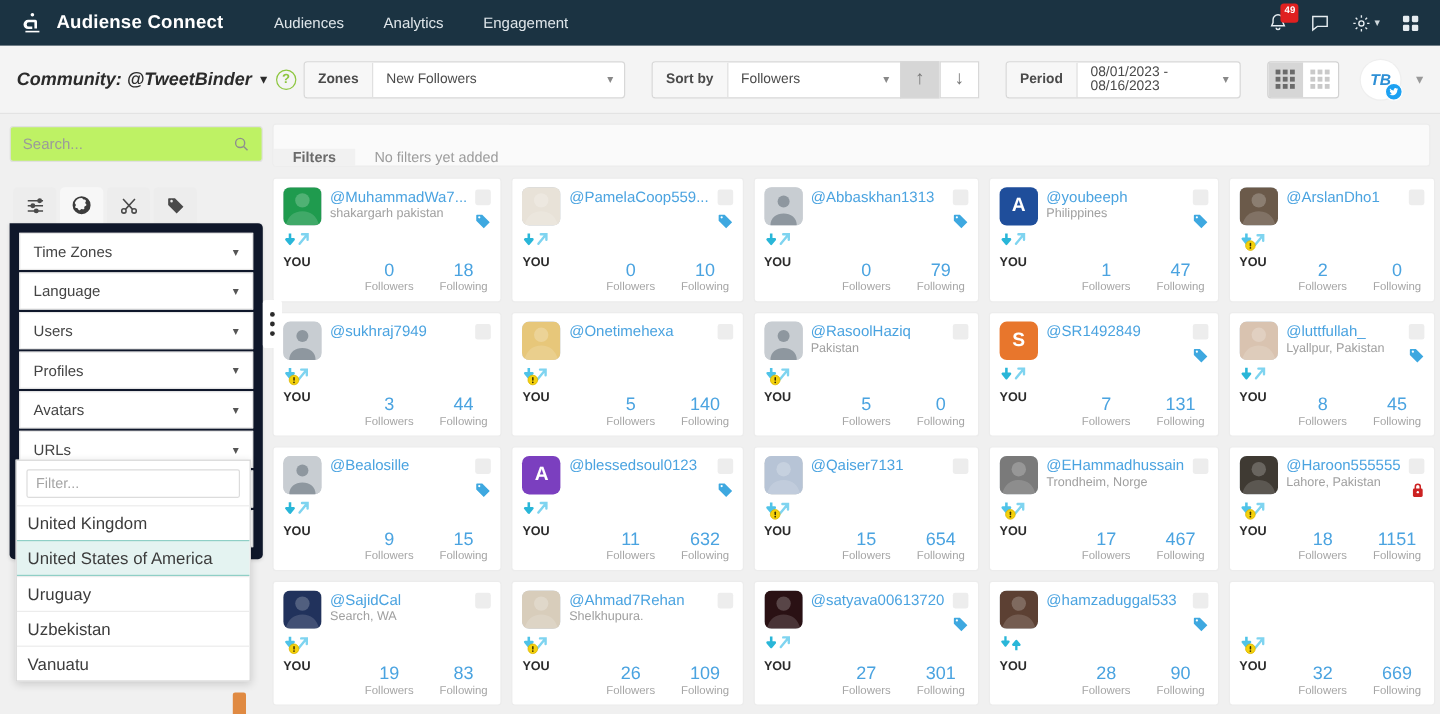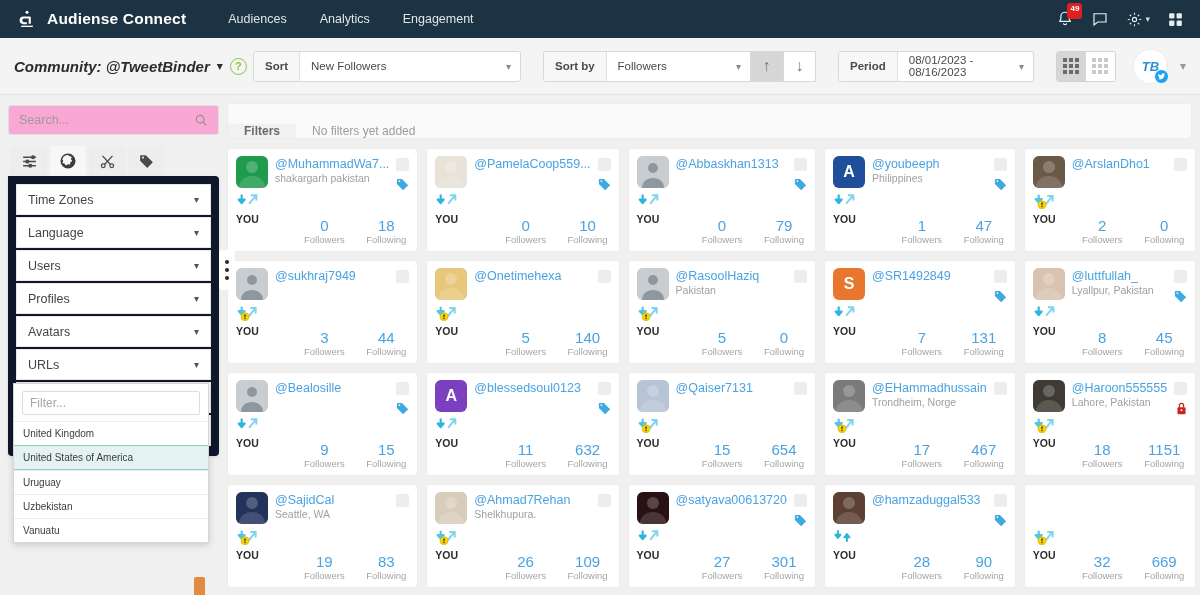--- a/index.html
+++ b/index.html
@@ -83,22 +83,22 @@
     border-radius: 50%; background: #1da1f2; border: 1.5px solid #fff;
     display: flex; align-items: center; justify-content: center;
   }
 
   
   .main { display: flex; height: 500px; }
 
   
   .sidebar { width: 227px; padding: 10px 8px 0 8px; position: relative; flex: none; }
   .search-box {
-    background: #f9a8d4; border: 1px solid #e0e0e0; border-radius: 3px; height: 30px;
-    display: flex; align-items: center; padding: 0 10px; margin-bottom: 11px;
+    background: #bef264; border: 1px solid #e0e0e0; border-radius: 3px; height: 30px;
+    display: flex; align-items: center; padding: 0 10px; margin-bottom: 21px;
   }
   .search-box input {
     border: none; outline: none; flex: 1; font-size: 12.5px; color: #555;
     font-family: "Liberation Sans", sans-serif; background: transparent;
   }
   .search-box input::placeholder { color: #9b9b9b; }
   .icon-tabs { display: flex; gap: 3px; padding-left: 3px; }
   .icon-tab {
     width: 36px; height: 30px; background: #ededed; border-radius: 4px 4px 0 0;
     display: flex; align-items: center; justify-content: center; cursor: pointer;
@@ -125,21 +125,21 @@
     border-bottom: 7px solid #fff; filter: drop-shadow(0 -1px 0 #d5d5d5);
   }
   .dd-filter { padding: 7px 8px 6px 8px; }
   .dd-filter input {
     width: 100%; height: 24px; border: 1px solid #dcdcdc; border-radius: 2px;
     padding: 0 7px; font-size: 12px; outline: none; color: #555;
     font-family: "Liberation Sans", sans-serif;
   }
   .dd-filter input::placeholder { color: #a5a5a5; }
   .dd-opt {
-    padding: 6px 9px; font-size: 10px; color: #3c3c3c; cursor: pointer;
+    padding: 6px 9px; font-size: 14px; color: #3c3c3c; cursor: pointer;
     border-top: 1px solid #ececec;
   }
   .dd-opt.selected { background: #e4f3f1; border-top: 1px solid #8fcfc6; border-bottom: 1px solid #8fcfc6; }
   .orange-btn {
     position: absolute; left: 194px; top: 482px; width: 11px; height: 44px;
     background: #e08a42; border-radius: 2px; z-index: 5;
   }
   .drag-dots {
     position: absolute; left: 219px; top: 155px; background: #fff; width: 16px;
     height: 40px; border-radius: 3px; display: flex; flex-direction: column;
@@ -236,21 +236,21 @@
 
 <div class="toolbar">
   <div class="community">
     <span class="community-label">Community: @TweetBinder</span>
     <span class="caret-dark">▾</span>
     <span class="help-circle">?</span>
   </div>
 
   <div style="display:flex;align-items:center;margin-left:auto;gap:22px;">
     <div class="tb-group" style="width:268px;">
-      <div class="tb-key">Sort</div>
+      <div class="tb-key">Zones</div>
       <div class="tb-select" style="flex:1;">
         <span>New Followers</span>
         <span class="cv">▾</span>
       </div>
     </div>
 
     <div style="display:flex;align-items:center;">
       <div class="tb-group" style="width:208px;border-radius:3px 0 0 3px;">
         <div class="tb-key">Sort by</div>
         <div class="tb-select" style="flex:1;">
@@ -905,21 +905,21 @@
           <div class="card-top">
             <div class="av" style="">
               <svg width="32" height="32" viewBox="0 0 32 32">
                 <rect width="32" height="32" fill="#21325c"></rect>
                 <circle cx="16" cy="11" r="6" fill="rgba(255,255,255,.22)"></circle>
                 <path d="M2 32c2-8 7-12 14-12s12 4 14 12z" fill="rgba(255,255,255,.15)"></path>
               </svg>
             </div>
             <div class="card-id">
               <span class="handle">@SajidCal</span>
-              <div class="loc">Seattle, WA</div>
+              <div class="loc">Search, WA</div>
             </div>
             <div class="chk"></div>
           </div>
           <div class="conn"><svg width="24" height="18" viewBox="0 0 36 26">
               <path d="M7 2v9M7 14l-4.5-5.5h9z" stroke="#4fc3e8" stroke-width="3.2" fill="#4fc3e8" stroke-linejoin="round"></path>
               <path d="M18 16l9-11M21 4h7v7" stroke="#7fd4f0" stroke-width="3" fill="none" stroke-linecap="round"></path>
               <circle cx="12" cy="17" r="6" fill="#f5d20c" stroke="#d9b400" stroke-width="1"></circle>
               <rect x="11.1" y="13.4" width="1.9" height="4.6" rx=".9" fill="#3a3000"></rect>
               <circle cx="12" cy="19.9" r="1.1" fill="#3a3000"></circle>
             </svg></div>

